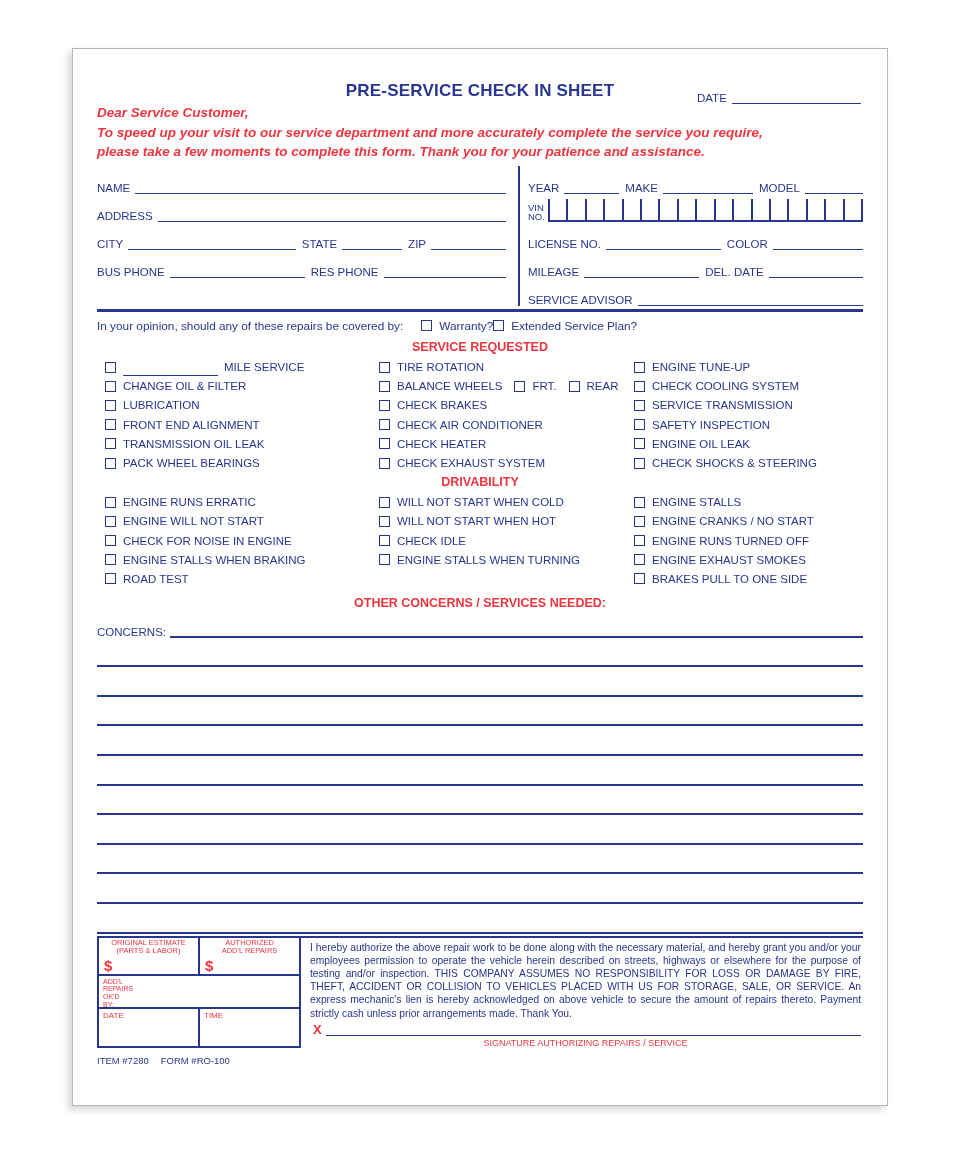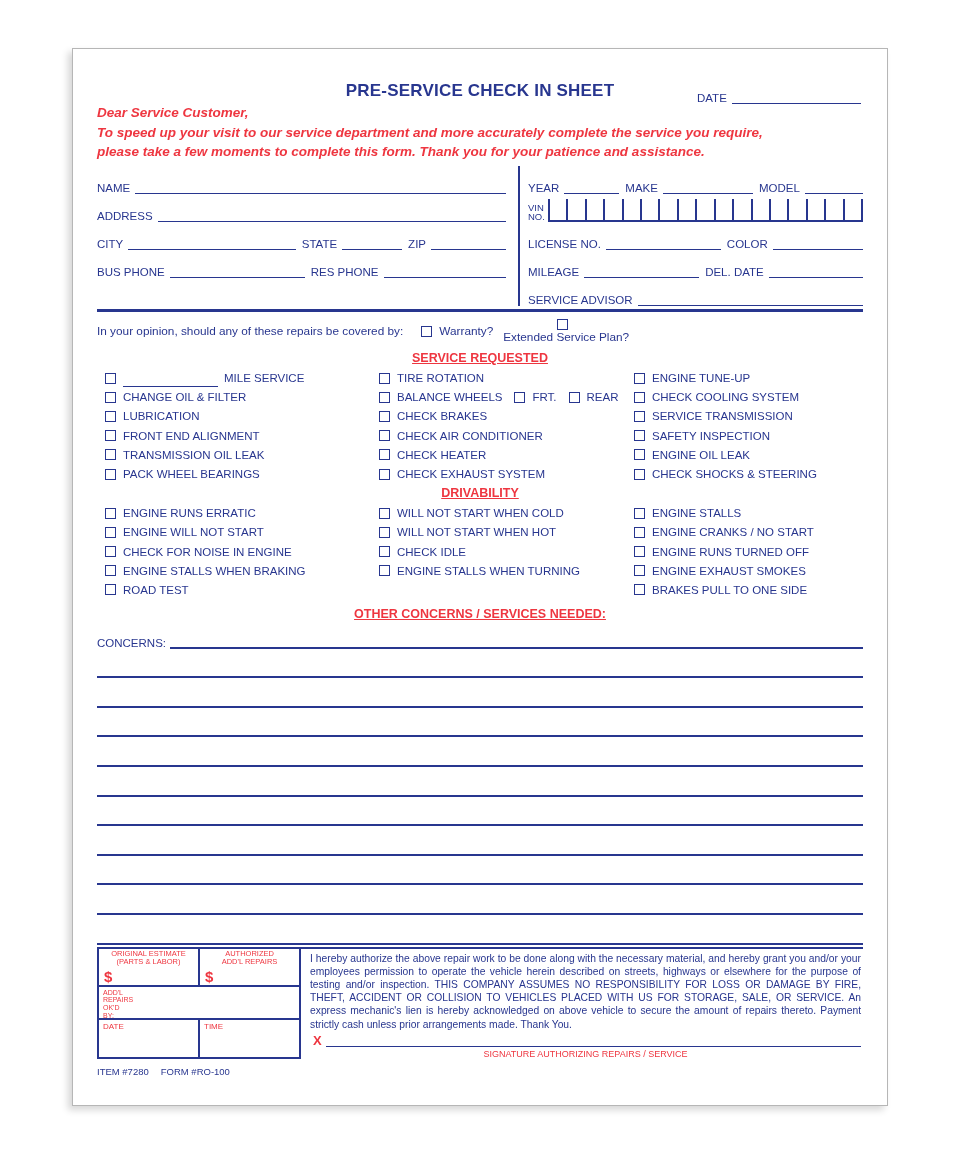--- a/index.html
+++ b/index.html
@@ -42,21 +42,21 @@
   .cb-box.extra { margin-left:12px; }
   .cb-item { display:flex; align-items:center; white-space:nowrap; }
   .blank { border-bottom:1.5px solid var(--blue); height:11px; align-self:flex-end; margin-bottom:1px; }
   .pre-blank { width:95px; margin-right:6px; }
   .after-blank { flex:1; margin-left:6px; min-width:90px; }
   
   .coverage { display:flex; align-items:center; margin-top:7px; font-size:11.8px; color:var(--blue); }
   .coverage .cb-item { margin-left:18px; }
   
   .red-head { text-align:center; color:var(--red); font-weight:bold; font-size:12.5px;
-    text-decoration:underline; margin-top:7px; }
+    margin-top:7px; }
   
   .grid { display:flex; padding-left:8px; margin-top:4px; font-size:11.5px; color:var(--blue); }
   .grid-col { display:flex; flex-direction:column; }
   .grid-col .cb-item { height:19.2px; }
   .col-1 { width:274px; } .col-2 { width:255px; } .col-3 { flex:1; }
   
   .concerns-row { display:flex; align-items:flex-end; height:17px; margin-top:11px;
     font-size:11.5px; color:var(--blue); }
   .cline { flex:1; border-bottom:2px solid var(--blue); height:13px; margin-left:4px; }
   .ruled-line { height:29.6px; border-bottom:2px solid var(--blue); }
@@ -186,21 +186,21 @@
     </div>
   </div>
 
   <div class="coverage">
     <span>In your opinion, should any of these repairs be covered by:</span>
     <span class="coverage-list" style="display:flex;">
         <span class="cb-item" style="margin-left: 18px;">
           <span class="cb-box"></span>
           <span class="cb-label">Warranty?</span>
         </span>
-        <span class="cb-item" style="margin-left: 10px; flex-direction: column;">
+        <span class="cb-item" style="margin-left: 0;">
           <span class="cb-box"></span>
           <span class="cb-label">Extended Service Plan?</span>
         </span>
       </span>
   </div>
 
   <div class="red-head">SERVICE REQUESTED</div>
   <div class="grid">
     <div class="grid-col col-1">
         <span class="cb-item">

